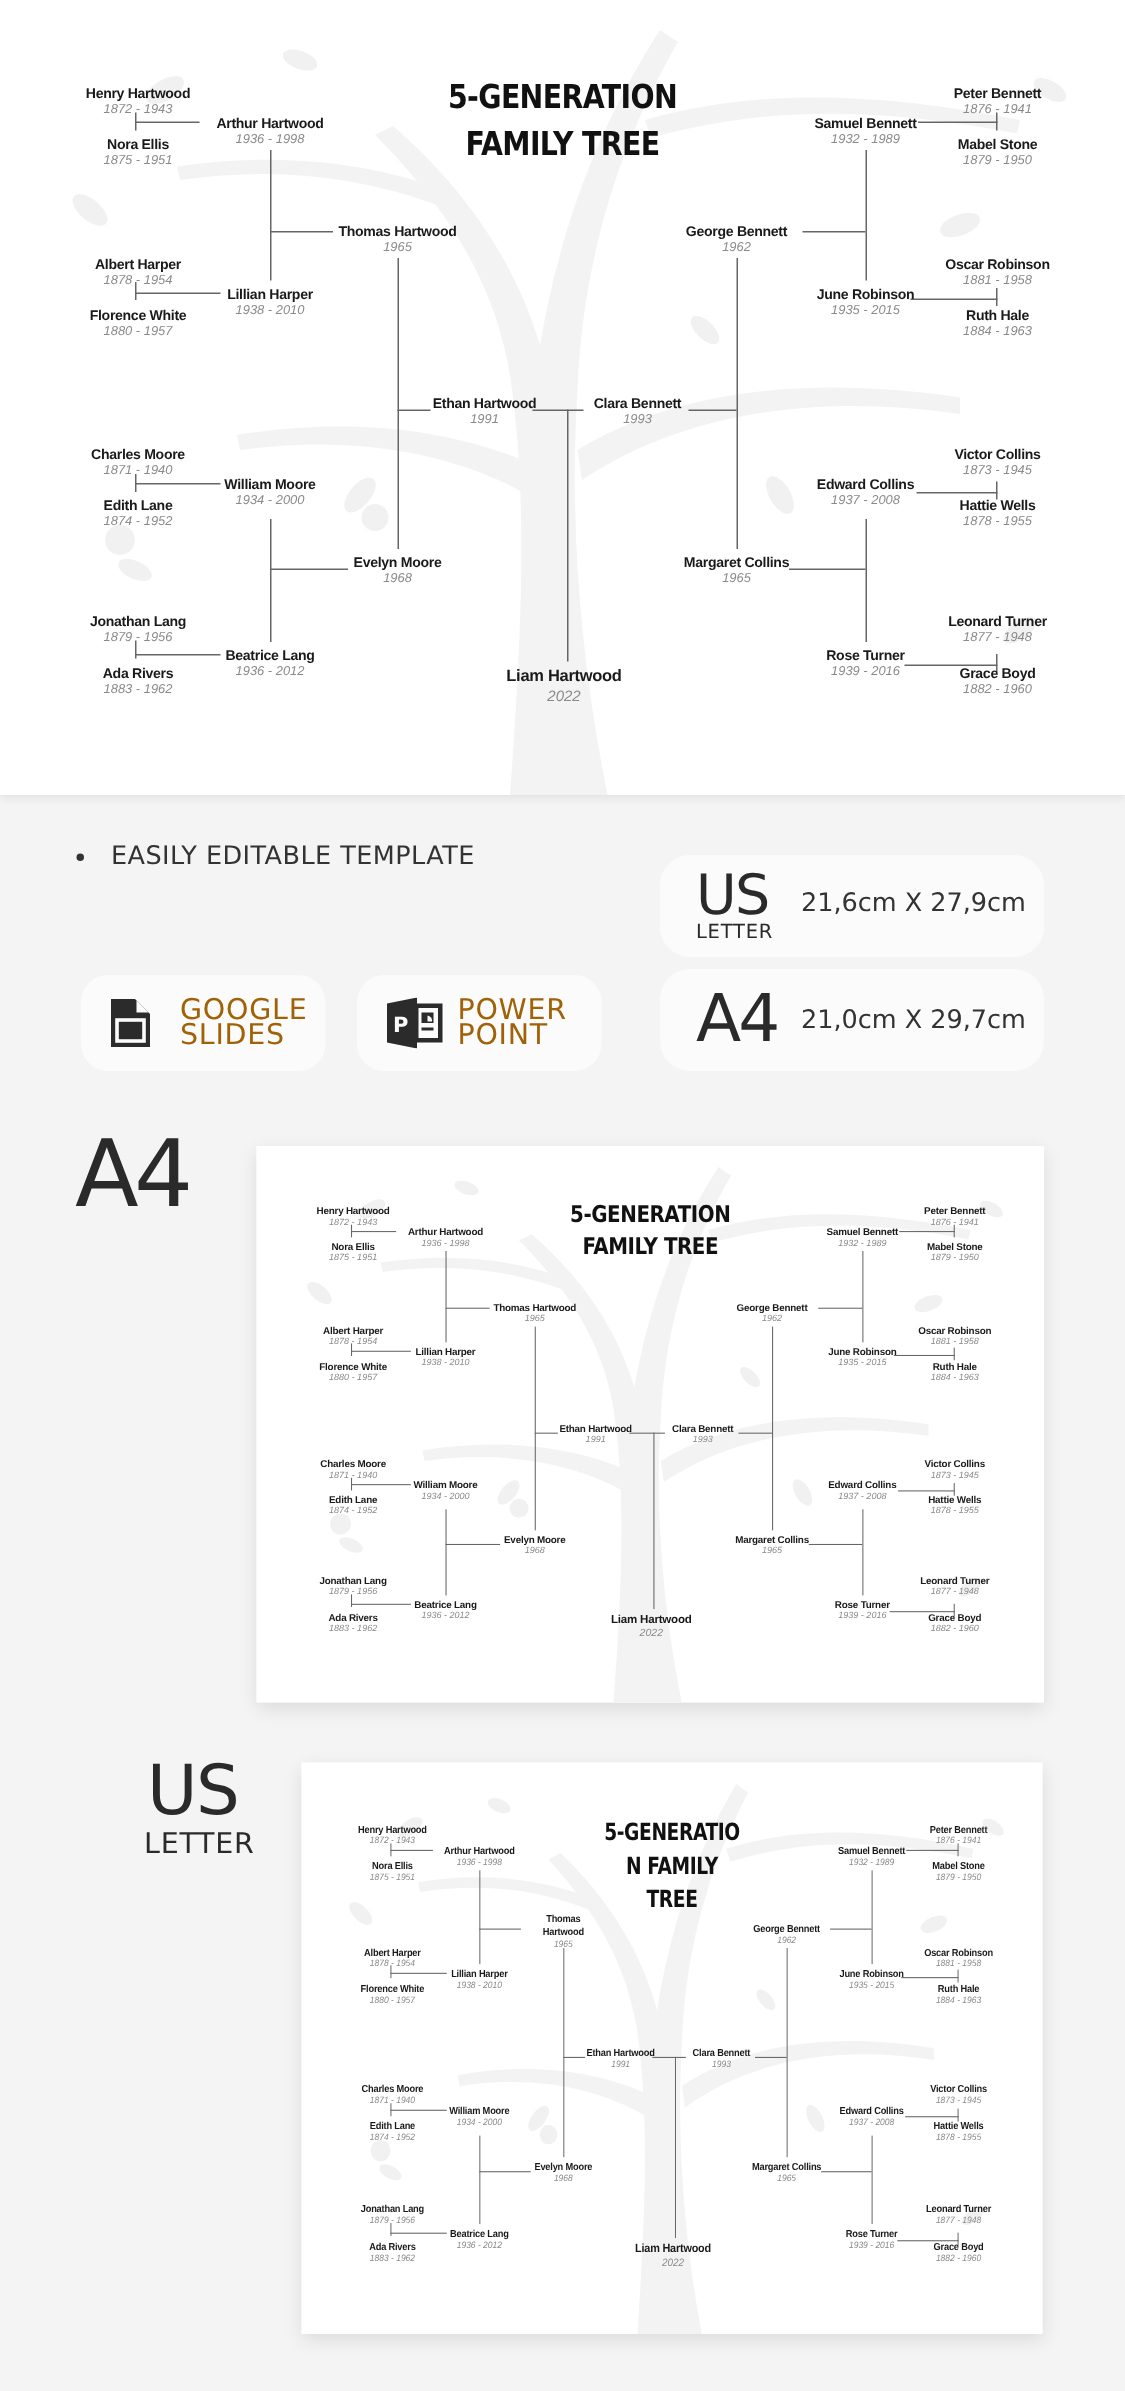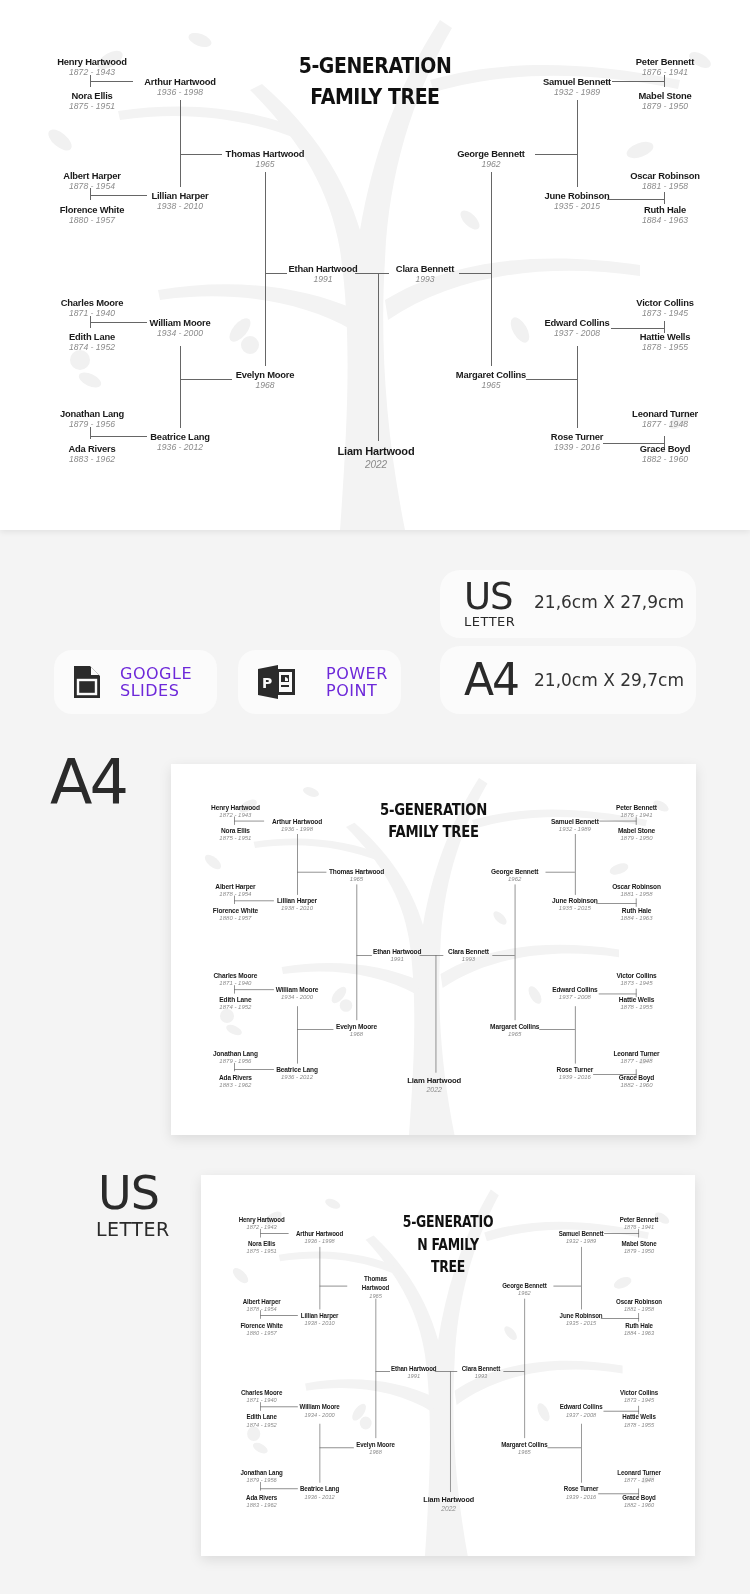--- a/index.html
+++ b/index.html
@@ -56,21 +56,21 @@
   .features li::before {
     content: ""; position: absolute; left: 3px; top: 11px;
     width: 5px; height: 5px; border-radius: 50%; background: #333;
   }
   .app-card {
     position: absolute; top: 650px; width: 163px; height: 64px;
     background: #fbfbfb; border-radius: 18px;
     display: flex; align-items: center; padding-left: 20px;
   }
   .app-card .app-label {
-    margin-left: 20px; font-size: 16px; line-height: 17px; color: #6d28d9;
+    margin-left: 20px; font-size: 19px; line-height: 17px; color: #a16207;
     font-family: "DejaVu Sans", sans-serif; letter-spacing: 0.5px;
     white-space: pre-line;
   }
   .size-card {
     position: absolute; left: 440px; width: 256px; height: 68px;
     background: #fbfbfb; border-radius: 20px;
   }
   .size-card .big {
     position: absolute; font-family: "DejaVu Sans", sans-serif;
     color: #2a2a2a; font-weight: normal;
@@ -284,20 +284,21 @@
       <span class="nm">Leonard Turner</span>
       <span class="yr">1877 - 1948</span>
     </div>
   <div class="person" style="left:665px;top:444px">
       <span class="nm">Grace Boyd</span>
       <span class="yr">1882 - 1960</span>
     </div>
 </div>
 
 <ul class="features">
+  <li>EASILY EDITABLE TEMPLATE</li>
 </ul>
 
 <div class="app-card" style="left:54px">
   <svg width="26" height="32" viewBox="0 0 26 32">
     <path d="M0 0 H16 L26 10 V32 H0 Z" fill="#2b2b2b"></path>
     <path d="M17 1 L25 9 H17 Z" fill="#fbfbfb"></path>
     <rect x="4" y="14" width="18" height="14" fill="none" stroke="#fbfbfb" stroke-width="2.4"></rect>
   </svg>
   <span class="app-label">GOOGLE
 SLIDES</span>
@@ -306,21 +307,21 @@
 <div class="app-card" style="left:238px">
   <svg width="38" height="34" viewBox="0 0 38 34">
     <path d="M0 4 L20 0 V34 L0 30 Z" fill="#2b2b2b"></path>
     <rect x="18" y="4" width="19" height="26" fill="#2b2b2b"></rect>
     <rect x="21" y="7" width="13" height="20" fill="#fbfbfb"></rect>
     <path d="M23 10 h8 v7 h-8 z" fill="#2b2b2b"></path>
     <path d="M27 12 v4 h3 a3.5 3.5 0 0 0 -3 -4z" fill="#fbfbfb"></path>
     <rect x="23" y="20" width="8" height="2" fill="#2b2b2b"></rect>
     <text x="4" y="23" font-family="DejaVu Sans, sans-serif" font-weight="bold" font-size="14" fill="#fbfbfb">P</text>
   </svg>
-  <span class="app-label" style="margin-left:30px">POWER
+  <span class="app-label" style="margin-left:9px">POWER
 POINT</span>
 </div>
 
 <div class="size-card" style="top:570px">
   <span class="big" style="left:24px;top:5px;font-size:37px;letter-spacing:-1px">US</span>
   <span class="big" style="left:24px;top:44px;font-size:13px;letter-spacing:0.5px">LETTER</span>
   <span class="dim" style="left:94px;top:22px">21,6cm X 27,9cm</span>
 </div>
 
 <div class="size-card" style="top:646px">

